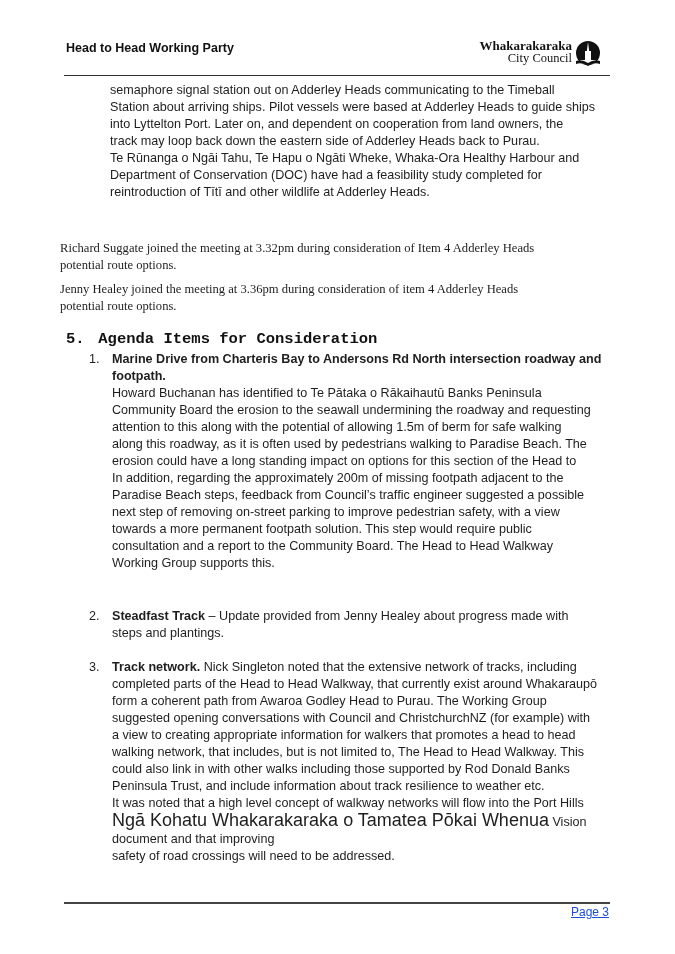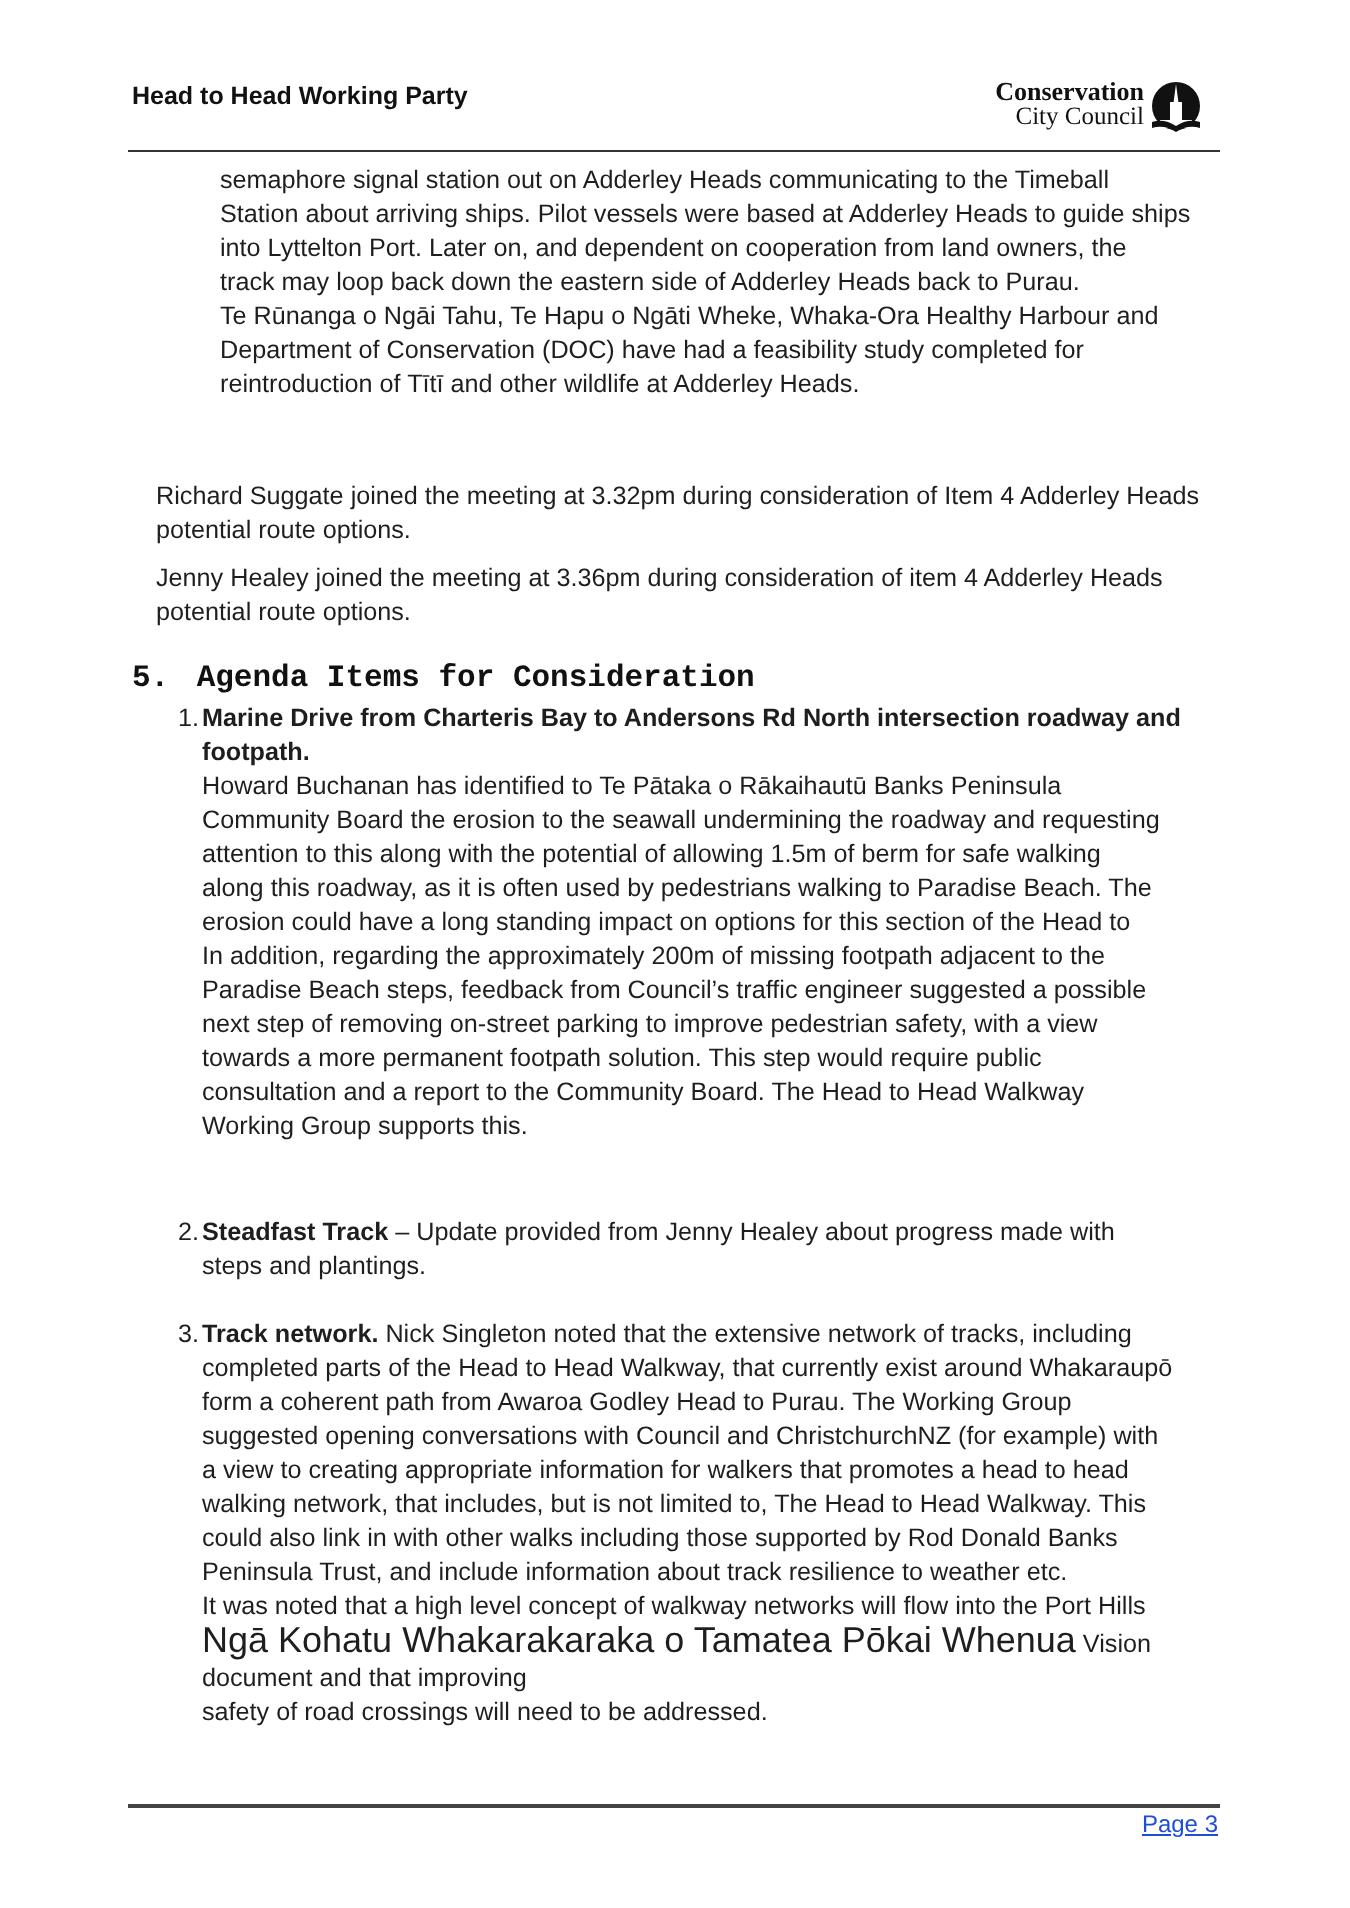--- a/index.html
+++ b/index.html
@@ -13,30 +13,30 @@
 
   .logo { position: absolute; left: 482px; top: 40px; width: 120px; height: 30px; }
   .logo-text { position: absolute; right: 30px; top: 0; text-align: right;
                font-family: "Liberation Serif", serif; line-height: 12px; color: #111; }
   .logo-t1 { font-weight: bold; font-size: 13px; display: block; }
   .logo-t2 { font-size: 12.5px; display: block; }
   .logo-mark { position: absolute; right: 0; top: 0; width: 28px; height: 28px; }
 
   .body-text { font-size: 12.6px; line-height: 17px; color: #1e1e1e; }
   .indent-block { position: absolute; left: 110px; top: 82px; width: 510px; }
-  .para { position: absolute; left: 78px; width: 550px; }
+  .para { position: absolute; left: 60px; width: 550px; font-family: Liberation Serif, serif; }
   .p1 { top: 240px; }
   .p2 { top: 281px; }
 
   .section-title { position: absolute; left: 66px; top: 330px; font-weight: bold; font-size: 15.5px; color: #111; font-family: Liberation Mono, monospace; }
   .section-title .num { display: inline-block; width: 23px; }
 
   .item { position: absolute; left: 89px; width: 530px; }
   .item .num { position: absolute; left: 0; top: 0; width: 20px; }
-  .item .content { position: absolute; left: 12px; width: 510px; }
+  .item .content { position: absolute; left: 23px; width: 510px; }
   .item1 { top: 351px; }
   .item2 { top: 608px; }
   .item3 { top: 659px; }
   .b { font-weight: bold; }
   .maori-small { font-size: 18px; }
 
   .footer-rule { position: absolute; left: 64px; top: 902px; width: 546px; height: 1.5px; background: #444; }
   .page-num { position: absolute; right: 66px; top: 905px; font-size: 12px; color: #1d4ed8; text-decoration: underline; }
 </style>
 </head>
@@ -45,21 +45,21 @@
 <div class="page">
 
   <div class="header">
     <div class="hdr-left">
       <div>Head to Head Working Party</div>
     </div>
   </div>
 
   <div class="logo">
     <div class="logo-text">
-      <span class="logo-t1">Conservation</span>
+      <span class="logo-t1">Whakarakaraka</span>
       <span class="logo-t2">City Council</span>
     </div>
     <svg class="logo-mark" viewBox="0 0 28 28">
       <circle cx="14" cy="13" r="12" fill="#111"></circle>
       <path d="M14 2 L15.2 11 L17 11 L17 20 L22 20 L22 24 L6 24 L6 20 L11 20 L11 11 L12.8 11 Z" fill="#fff"></path>
       <path d="M2 21 Q8 19 14 23 Q20 19 26 21 L26 24 Q20 22 14 26 Q8 22 2 24 Z" fill="#111"></path>
     </svg>
   </div>
 
   <div class="hdr-rule"></div>

